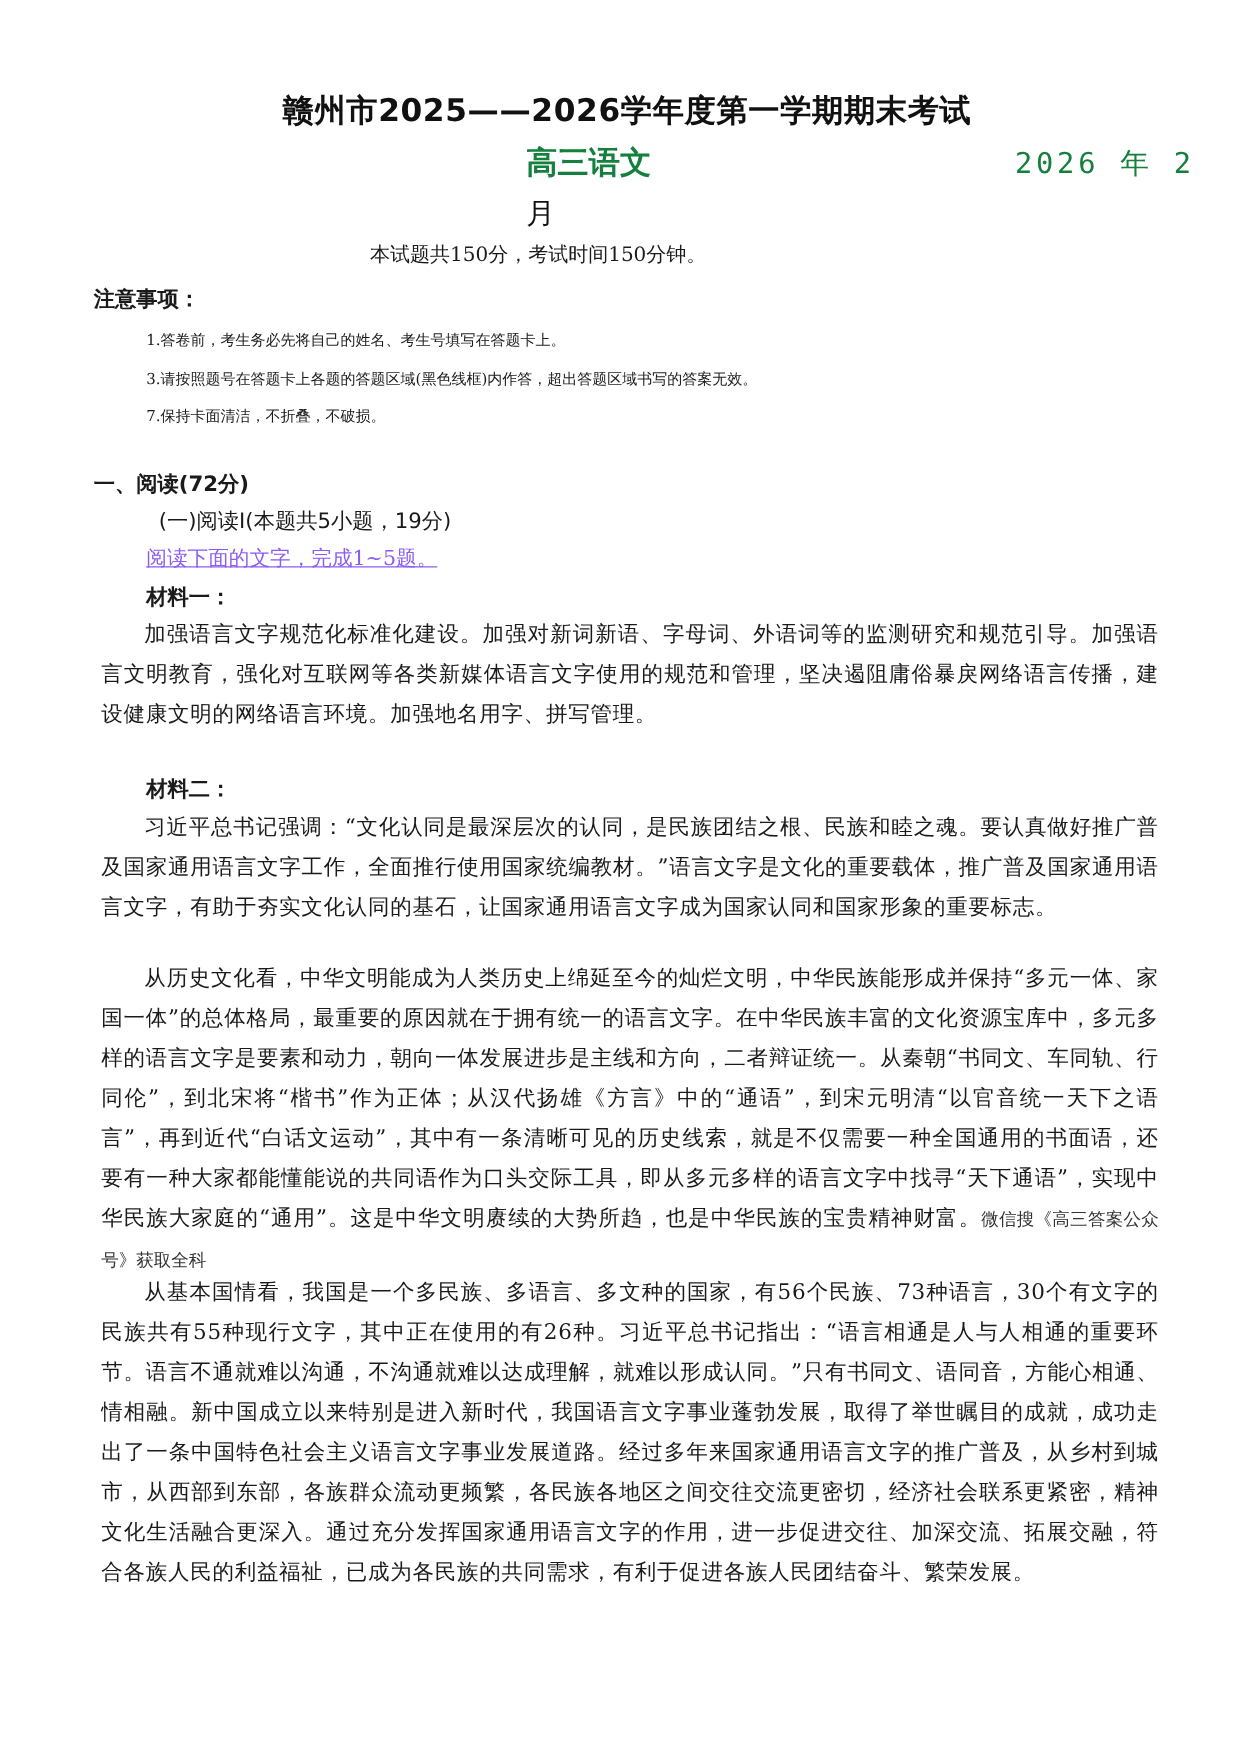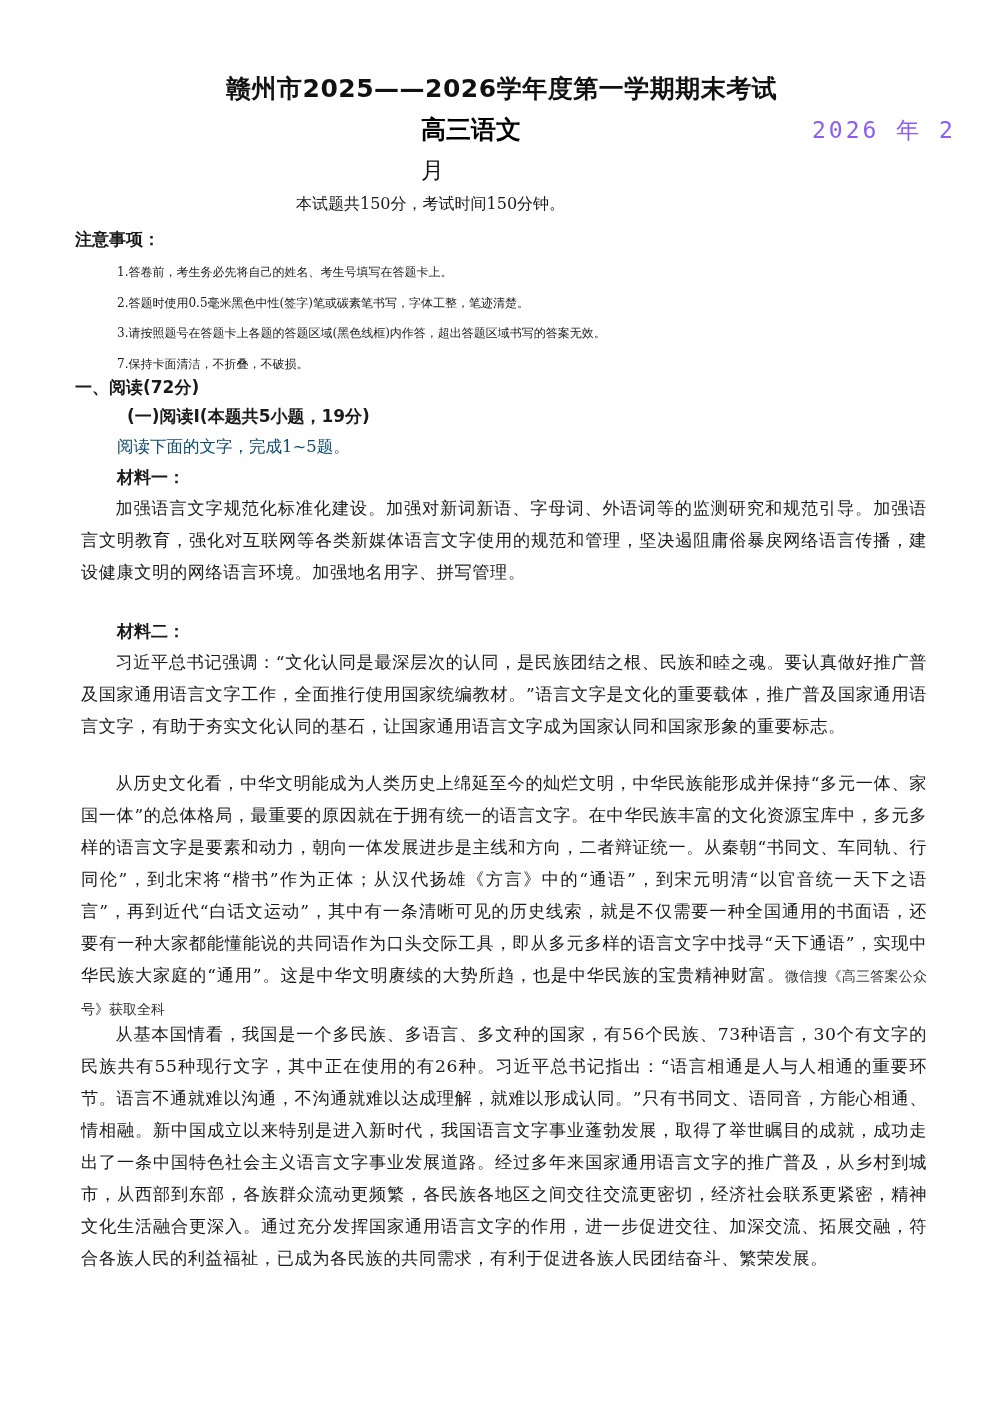--- a/index.html
+++ b/index.html
@@ -11,26 +11,26 @@
   .page { position: absolute; left: 0; top: 0; width: 992px; height: 1085px; }
   .title {
     position: absolute; left: 226px; top: 72px;
     font-family: "DejaVu Sans", "Liberation Sans", sans-serif;
     font-size: 25px; font-weight: bold; letter-spacing: 0.5px; white-space: nowrap;
     color: #111;
   }
   .subtitle {
     position: absolute; left: 421px; top: 113px;
     font-family: "DejaVu Sans", "Liberation Sans", sans-serif;
-    font-size: 25px; font-weight: bold; white-space: nowrap; color: #000000;
+    font-size: 25px; font-weight: bold; white-space: nowrap; color: #15803d;
   }
   .date-part1 {
     position: absolute; left: 812px; top: 115px;
     font-family: "DejaVu Sans Mono", "Liberation Mono", monospace;
-    font-size: 23px; letter-spacing: 3px; white-space: nowrap; color: #8b5cf6;
+    font-size: 23px; letter-spacing: 3px; white-space: nowrap; color: #15803d;
   }
   .date-part2 {
     position: absolute; left: 421px; top: 155px;
     font-family: "DejaVu Sans", "Liberation Sans", sans-serif;
     font-size: 23px; white-space: nowrap; color: #111;
   }
   .exam-info {
     position: absolute; left: 296px; top: 194px;
     font-size: 16px; white-space: nowrap;
   }
@@ -42,25 +42,25 @@
   .notice-list { position: absolute; left: 117px; top: 257px; margin: 0; padding: 0; list-style: none; }
   .notice-list li { font-size: 12px; line-height: 30.5px; white-space: nowrap; }
   .section-head {
     position: absolute; left: 75px; top: 376px;
     font-family: "DejaVu Sans", "Liberation Sans", sans-serif;
     font-size: 17px; font-weight: bold; white-space: nowrap;
   }
   .subsection-head {
     position: absolute; left: 127px; top: 405px;
     font-family: "DejaVu Sans", "Liberation Sans", sans-serif;
-    font-size: 17px; font-weight: bold; white-space: nowrap;
+    font-size: 17px; font-weight: normal; white-space: nowrap;
   }
   .instruction {
     position: absolute; left: 117px; top: 436px;
-    font-size: 16.5px; color: #0c4a6e; white-space: nowrap;
+    font-size: 16.5px; color: #8b5cf6; white-space: nowrap; text-decoration: underline;
   }
   .material-head {
     position: absolute; left: 117px;
     font-family: "DejaVu Sans", "Liberation Sans", sans-serif;
     font-size: 17px; font-weight: bold; white-space: nowrap;
   }
   .para {
     position: absolute; left: 81px; width: 846px;
     font-size: 17.2px; line-height: 32px;
     text-indent: 2em; text-align: justify; margin: 0;
@@ -83,21 +83,20 @@
 
   <div class="title">赣州市2025——2026学年度第一学期期末考试</div>
   <div class="subtitle">高三语文</div>
   <div class="date-part1">2026 年 2</div>
   <div class="date-part2">月</div>
   <div class="exam-info">本试题共150分，考试时间150分钟。</div>
 
   <div class="notice-head">注意事项：</div>
   <ul class="notice-list">
     <li>1.答卷前，考生务必先将自己的姓名、考生号填写在答题卡上。</li>
-    <li>2.答题时使用0.5毫米黑色中性(签字)笔或碳素笔书写，字体工整，笔迹清楚。</li>
     <li>3.请按照题号在答题卡上各题的答题区域(黑色线框)内作答，超出答题区域书写的答案无效。</li>
     <li>7.保持卡面清洁，不折叠，不破损。</li>
   </ul>
 
   <div class="section-head">一、阅读(72分)</div>
   <div class="subsection-head">(一)阅读Ⅰ(本题共5小题，19分)</div>
   <div class="instruction">阅读下面的文字，完成1~5题。</div>
 
   <div class="material-head" style="top:466px;">材料一：</div>
   <p class="para" style="top:492px;">加强语言文字规范化标准化建设。加强对新词新语、字母词、外语词等的监测研究和规范引导。加强语言文明教育，强化对互联网等各类新媒体语言文字使用的规范和管理，坚决遏阻庸俗暴戾网络语言传播，建设健康文明的网络语言环境。加强地名用字、拼写管理。</p>

